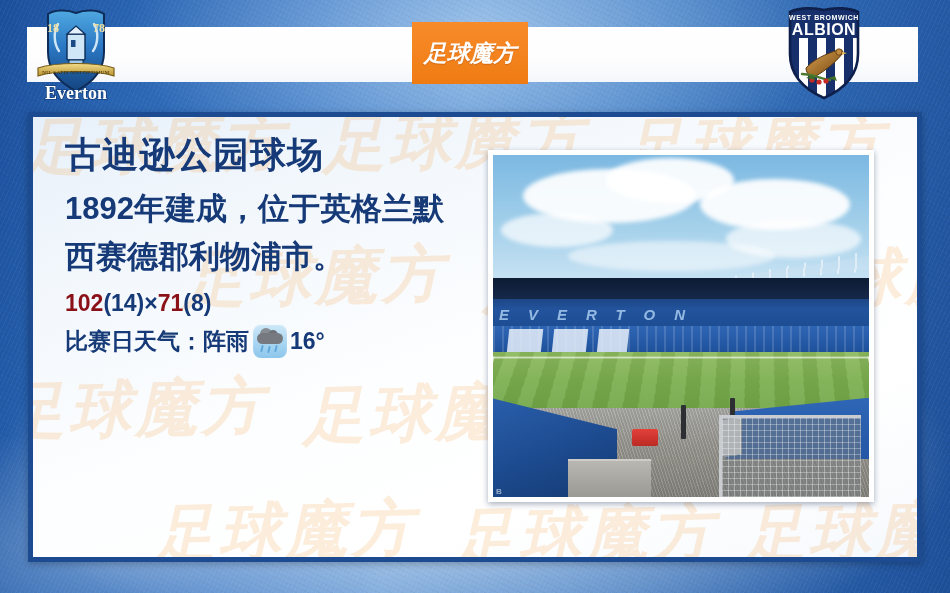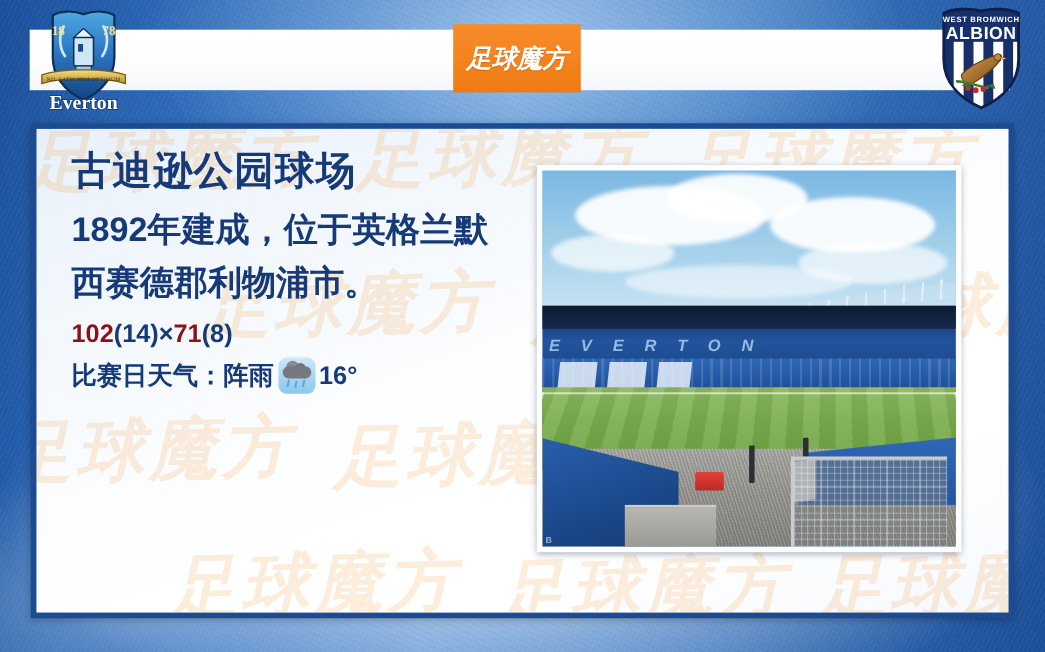--- a/index.html
+++ b/index.html
@@ -47,21 +47,21 @@
     z-index: 4;
   }
 
   .crest {
     position: absolute;
     top: 4px;
     width: 96px; height: 100px;
     z-index: 6;
   }
   .crest-left  { left: 28px;  }
-  .crest-right { left: 844px; }
+  .crest-right { left: 776px; }
 
   .team-name {
     position: absolute;
     top: 30px;
     font-size: 31px;
     font-weight: bold;
     color: #174391;
     letter-spacing: 2px;
     white-space: nowrap;
     z-index: 6;

